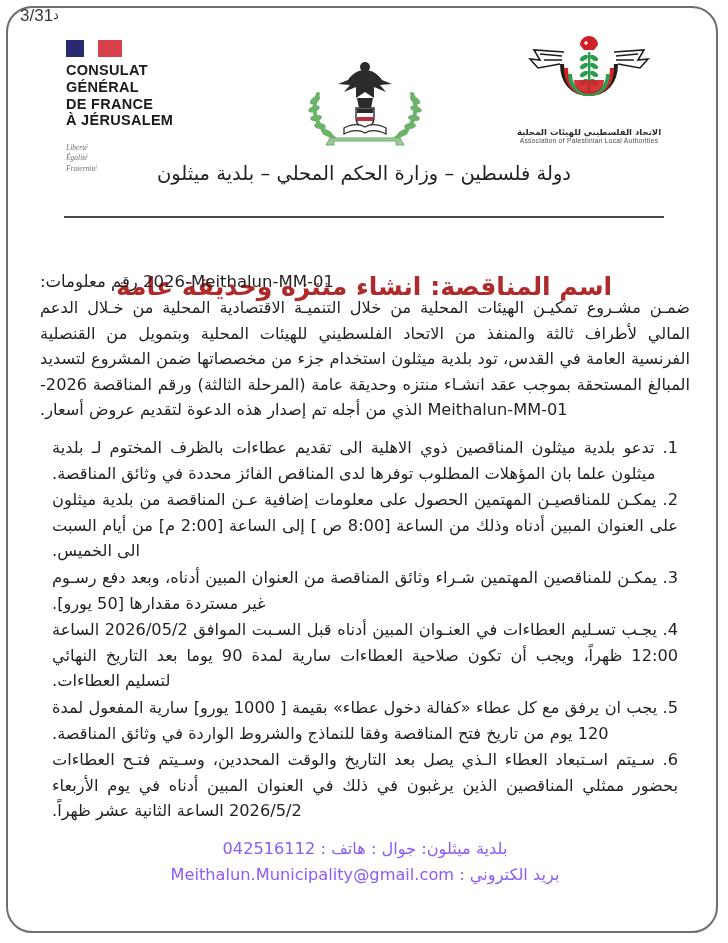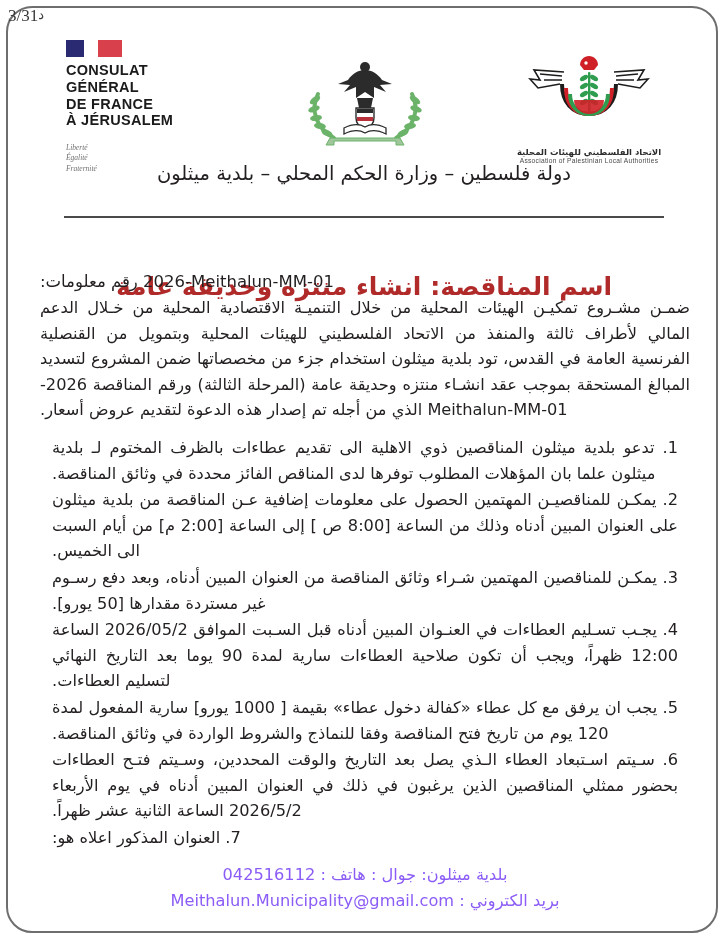--- a/index.html
+++ b/index.html
@@ -35,26 +35,26 @@
     top: 0;
     width: 728px;
     height: 943px;
     padding: 0;
   }
 
   
   .page-marker {
     position: absolute;
     top: 6px;
-    left: 8px;
+    left: 20px;
     font-size: 17px;
     letter-spacing: 0.5px;
     color: #3a3a3a;
     direction: ltr;
-    font-family: Liberation Serif, serif;
+    font-family: Liberation Sans, sans-serif;
     white-space: nowrap;
   }
   .page-marker .ar-mark {
     font-size: 13px;
     vertical-align: 2px;
     margin-inline-end: 3px;
   }
 
   
   .logo-band {
@@ -108,21 +108,21 @@
     position: absolute;
     left: 300px;
     top: 26px;
     width: 130px;
     height: 96px;
   }
   
   .logo-apla {
     position: absolute;
     right: 54px;
-    top: 22px;
+    top: 2px;
     width: 170px;
     text-align: center;
   }
   .apla-ar {
     font-size: 8.5px;
     color: #2b2b2b;
     margin-top: 1px;
     letter-spacing: .2px;
     font-weight: bold;
   }
@@ -345,21 +345,20 @@
 
     <p class="para">ضمـن مشـروع تمكيـن الهيئات المحلية من خلال التنميـة الاقتصادية المحلية من خـلال الدعم المالي لأطراف ثالثة والمنفذ من الاتحاد الفلسطيني للهيئات المحلية وبتمويل من القنصلية الفرنسية العامة في القدس، تود بلدية ميثلون استخدام جزء من مخصصاتها ضمن المشروع لتسديد المبالغ المستحقة بموجب عقد انشـاء منتزه وحديقة عامة (المرحلة الثالثة) ورقم المناقصة 2026-Meithalun-MM-01 الذي من أجله تم إصدار هذه الدعوة لتقديم عروض أسعار.</p>
 
     <ol class="clauses">
       <li>1. تدعو بلدية ميثلون المناقصين ذوي الاهلية الى تقديم عطاءات بالظرف المختوم لـ بلدية ميثلون علما بان المؤهلات المطلوب توفرها لدى المناقص الفائز محددة في وثائق المناقصة.</li>
       <li>2. يمكـن للمناقصيـن المهتمين الحصول على معلومات إضافية عـن المناقصة من بلدية ميثلون على العنوان المبين أدناه وذلك من الساعة [8:00 ص ] إلى الساعة [2:00 م] من أيام السبت الى الخميس.</li>
       <li>3. يمكـن للمناقصين المهتمين شـراء وثائق المناقصة من العنوان المبين أدناه، وبعد دفع رسـوم غير مستردة مقدارها [50 يورو].</li>
       <li>4. يجـب تسـليم العطاءات في العنـوان المبين أدناه قبل السـبت الموافق 2026/05/2 الساعة 12:00 ظهراً، ويجب أن تكون صلاحية العطاءات سارية لمدة 90 يوما بعد التاريخ النهائي لتسليم العطاءات.</li>
       <li>5. يجب ان يرفق مع كل عطاء «كفالة دخول عطاء» بقيمة [ 1000 يورو] سارية المفعول لمدة 120 يوم من تاريخ فتح المناقصة وفقا للنماذج والشروط الواردة في وثائق المناقصة.</li>
       <li>6. سـيتم اسـتبعاد العطاء الـذي يصل بعد التاريخ والوقت المحددين، وسـيتم فتـح العطاءات بحضور ممثلي المناقصين الذين يرغبون في ذلك في العنوان المبين أدناه في يوم الأربعاء 2026/5/2 الساعة الثانية عشر ظهراً.</li>
-      <li>7. العنوان المذكور اعلاه هو:</li>
     </ol>
 
     <div class="contact-block">
       <div class="contact-line">
         <span>بلدية ميثلون: جوال : هاتف :</span>
         <span class="lat">042516112</span>
       </div>
       <div class="contact-line">
         <span>بريد الكتروني :</span>
         <span class="lat">Meithalun.Municipality@gmail.com</span>

